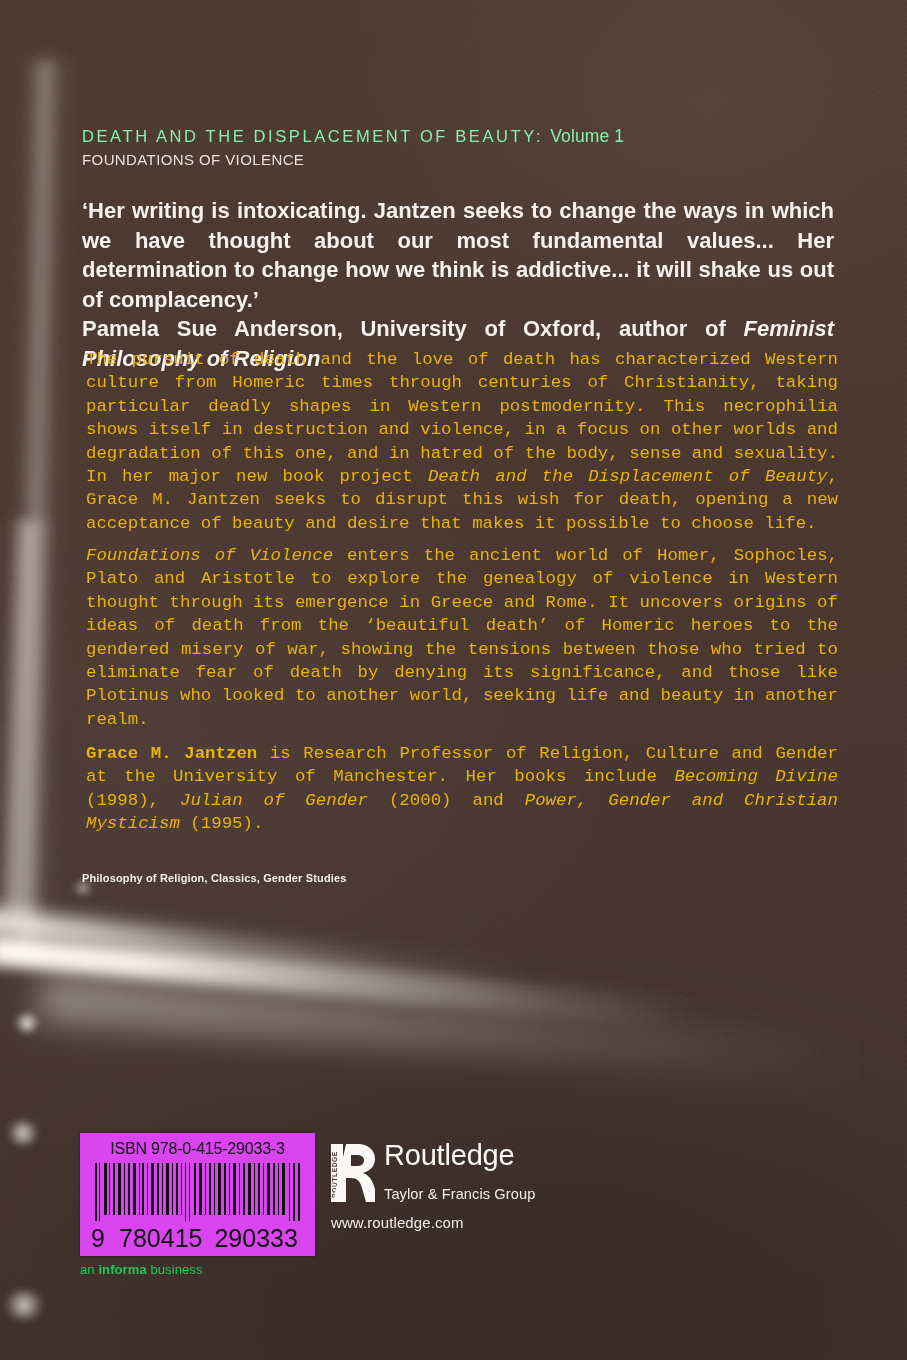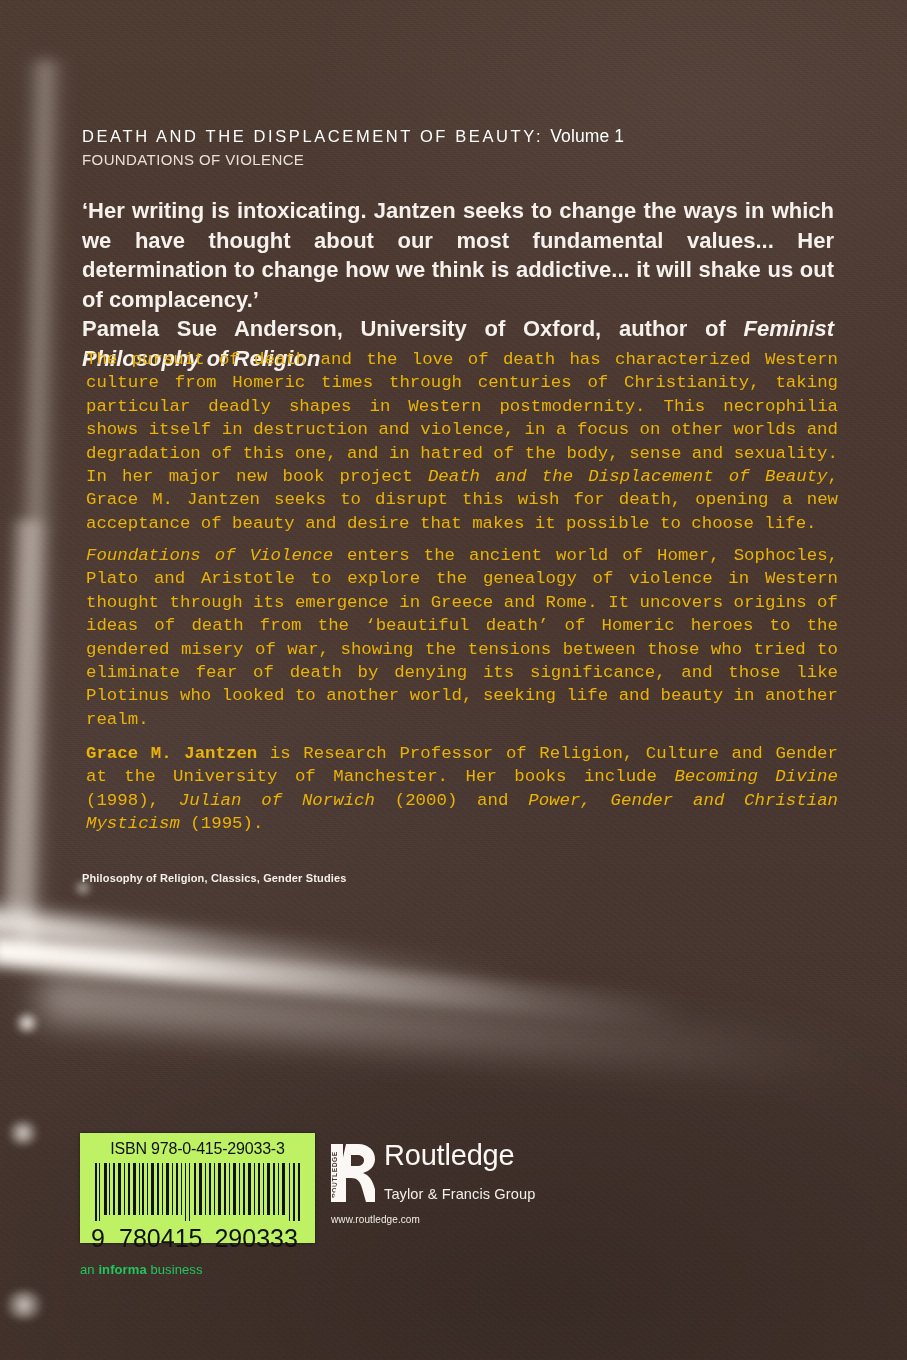--- a/index.html
+++ b/index.html
@@ -118,21 +118,21 @@
   .blob-d { left: 72px;  top: 880px;  width: 22px; height: 16px; opacity: .6; }
   .series {
     position: absolute;
     left: 82px;
     top: 124px;
     width: 760px;
   }
   .series-title {
     font-size: 16.5px;
     letter-spacing: 2.6px;
-    color: #ffffff;
+    color: #86efac;
     line-height: 1.45;
     white-space: nowrap;
   }
   .series-title .vol {
     letter-spacing: 0.1px;
     font-size: 17.5px;
   }
   .series-sub {
     font-size: 15px;
     letter-spacing: 0.4px;
@@ -182,22 +182,22 @@
     letter-spacing: 0.15px;
     color: #f4efeb;
   }
 
   
   .barcode-box {
     position: absolute;
     left: 80px;
     top: 1133px;
     width: 235px;
-    height: 110px;
-    background: #bef264;
+    height: 123px;
+    background: #d946ef;
     box-shadow: 0 0 3px rgba(0,0,0,.45);
   }
   .barcode-isbn {
     text-align: center;
     color: #111;
     font-size: 16px;
     font-family: "Liberation Sans", sans-serif;
     letter-spacing: -0.2px;
     padding-top: 7px;
   }
@@ -246,21 +246,21 @@
     line-height: 1;
   }
   .logo-tfg {
     font-size: 14.6px;
     color: #f4efeb;
     letter-spacing: .1px;
     margin-top: 16px;
   }
   .logo-url {
     margin-top: 12px;
-    font-size: 10px;
+    font-size: 15px;
     color: #f2ece7;
     letter-spacing: .1px;
   }
 
   .vert-label {
     font-size: 6.6px;
     font-weight: bold;
     letter-spacing: 0.6px;
     fill: #4a3830;
   }
@@ -289,21 +289,21 @@
 
   <div class="blurb">
     <span>‘Her writing is intoxicating. Jantzen seeks to change the ways in which we have thought about our most fundamental values... Her determination to change how we think is addictive... it will shake us out of complacency.’</span>
     <span class="src"><span>Pamela Sue Anderson, University of Oxford, author of </span><i>Feminist Philosophy of Religion</i></span>
   </div>
 
   <p class="body last-line-left" id="para-1"><span>The pursuit of death and the love of death has characterized Western culture from Homeric times through centuries of Christianity, taking particular deadly shapes in Western postmodernity. This necrophilia shows itself in destruction and violence, in a focus on other worlds and degradation of this one, and in hatred of the body, sense and sexuality. In her major new book project </span><i>Death and the Displacement of Beauty</i><span>, Grace M. Jantzen seeks to disrupt this wish for death, opening a new acceptance of beauty and desire that makes it possible to choose life.</span></p>
 
   <p class="body last-line-left" id="para-2"><i>Foundations of Violence</i><span> enters the ancient world of Homer, Sophocles, Plato and Aristotle to explore the genealogy of violence in Western thought through its emergence in Greece and Rome. It uncovers origins of ideas of death from the ‘beautiful death’ of Homeric heroes to the gendered misery of war, showing the tensions between those who tried to eliminate fear of death by denying its significance, and those like Plotinus who looked to another world, seeking life and beauty in another realm.</span></p>
 
-  <p class="body last-line-left" id="para-3"><b>Grace M. Jantzen</b><span> is Research Professor of Religion, Culture and Gender at the University of Manchester. Her books include </span><i>Becoming Divine</i><span> (1998), </span><i>Julian of Norwich</i><span> (2000) and </span><i>Power, Gender and Christian Mysticism</i><span> (1995).</span></p>
+  <p class="body last-line-left" id="para-3"><b>Grace M. Jantzen</b><span> is Research Professor of Religion, Culture and Gender at the University of Manchester. Her books include </span><i>Becoming Divine</i><span> (1998), </span><i>Julian of Gender</i><span> (2000) and </span><i>Power, Gender and Christian Mysticism</i><span> (1995).</span></p>
 
   <div class="subjects">Philosophy of Religion, Classics, Gender Studies</div>
 
   <div class="barcode-box">
     <div class="barcode-isbn">ISBN 978-0-415-29033-3</div>
     <svg class="barcode-bars" viewBox="0 0 205 58" preserveAspectRatio="none">
       <g fill="#111">
         <rect x="0" y="0" width="2" height="58"></rect>
         <rect x="4" y="0" width="1" height="58"></rect>
         <rect x="9" y="0" width="3" height="52"></rect>

